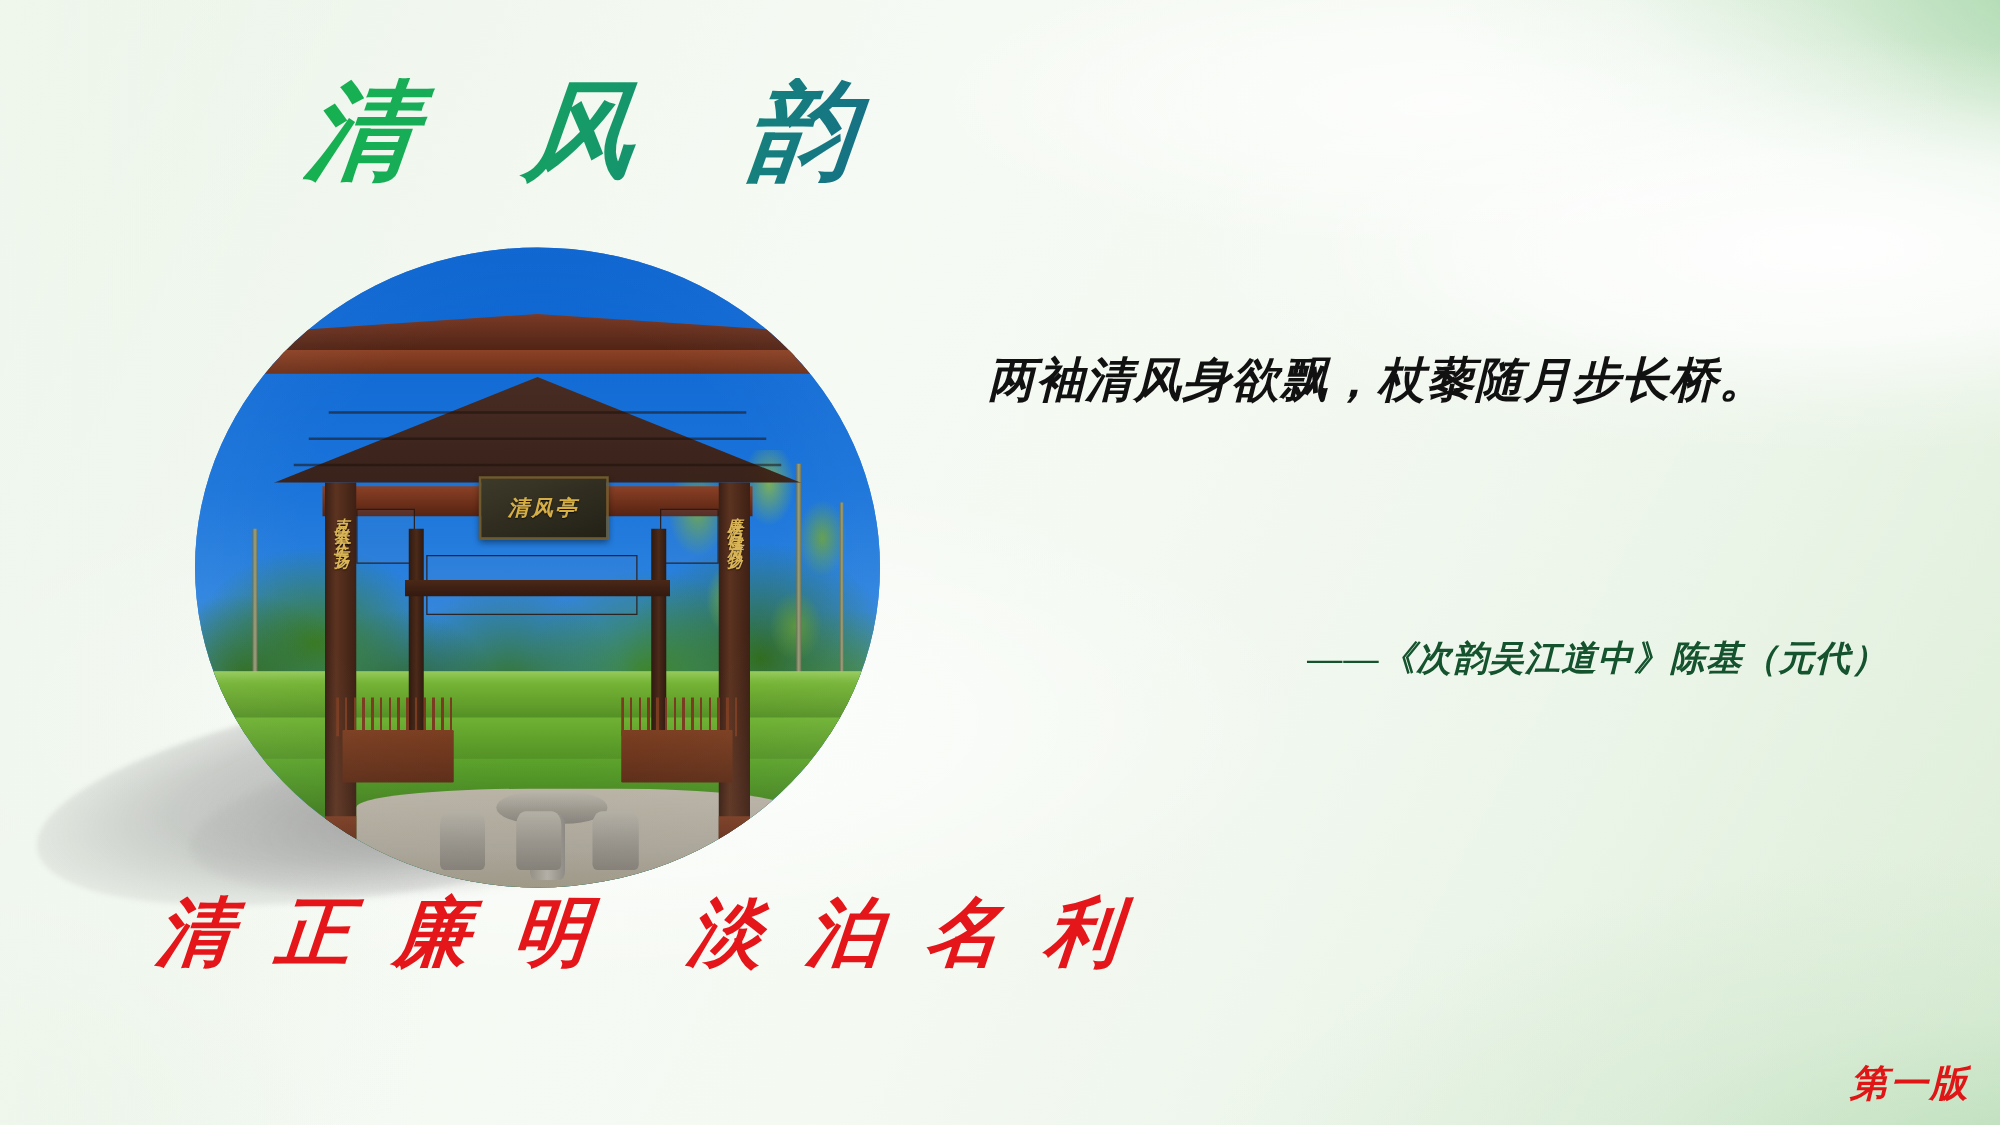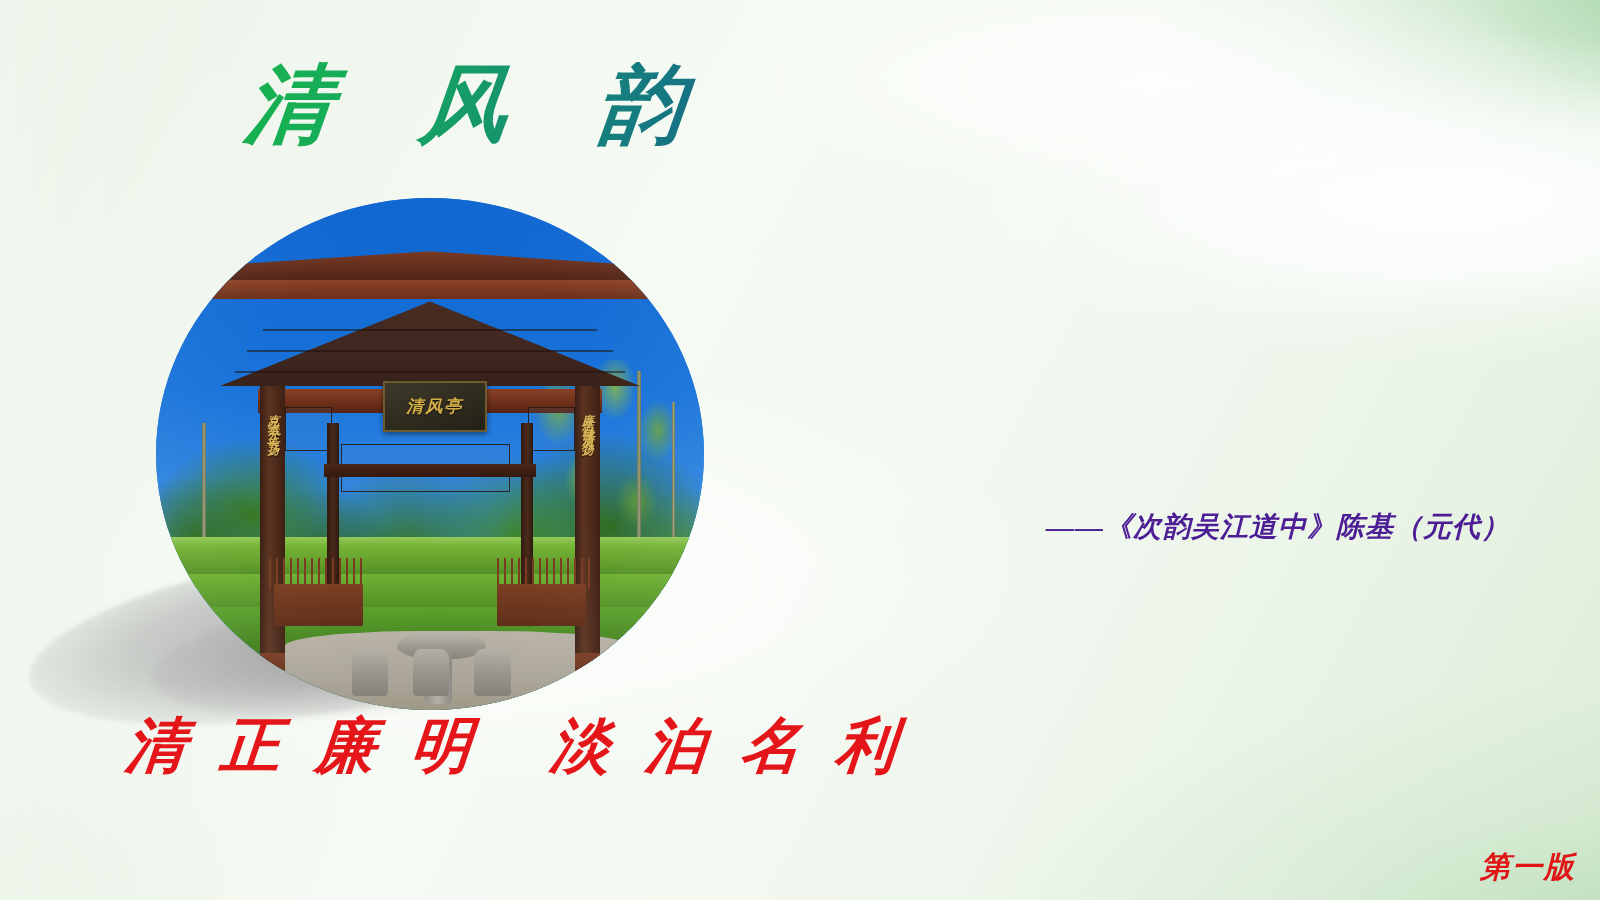--- a/index.html
+++ b/index.html
@@ -409,21 +409,21 @@
     font-style: italic;
     white-space: nowrap;
   }
   .poem-attr {
     position: absolute;
     left: 1046px;
     top: 508px;
     font-family: "Liberation Serif", "DejaVu Serif", serif;
     font-size: 28px;
     font-weight: bold;
-    color: #4c1d95;
+    color: #14532d;
     letter-spacing: 1px;
     font-style: italic;
     white-space: nowrap;
     text-align: center;
   }
 
   
   .slogan {
     position: absolute;
     left: 126px;
@@ -563,20 +563,21 @@
         <div class="p-body" style="left:67.0%; top:67.0%; width:9.5%; height:14.5%;"></div>
         <div class="p-legs" style="left:64.5%; top:81.0%; width:11.5%; height:13.0%; background:#b6a98c;"></div>
         <div class="p-book red" style="left:62.0%; top:64.5%; width:7.5%; height:8.5%; transform:rotate(-8deg);"></div>
       </div>
 
       <div class="photo-soften"></div>
     </div>
   </div>
 
   <div class="poem">
+    <div class="poem-line">两袖清风身欲飘，杖藜随月步长桥。</div>
   </div>
   <div class="poem-attr">——《次韵吴江道中》陈基（元代）</div>
 
   <div class="slogan">清 正 廉 明　淡 泊 名 利</div>
 
   <div class="page-mark">第一版</div>
 
 </div>
 
 </body></html>

